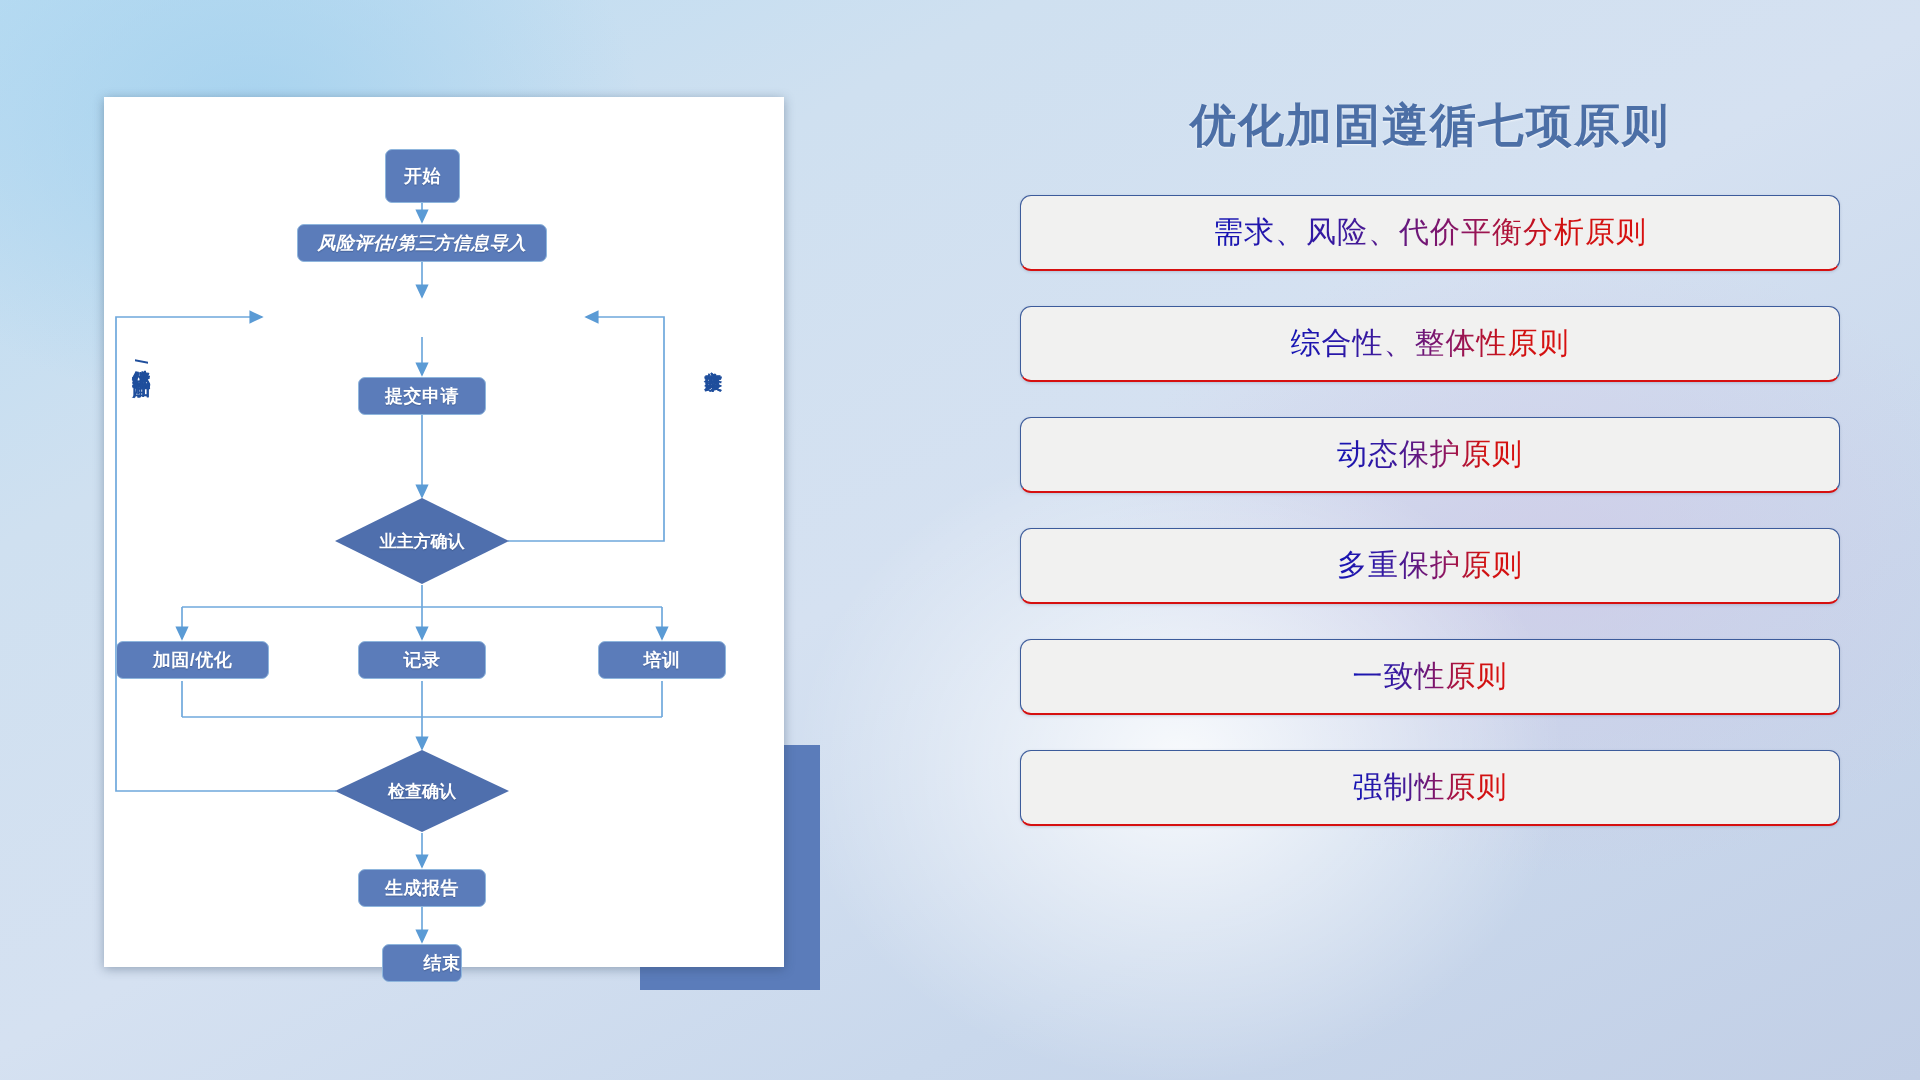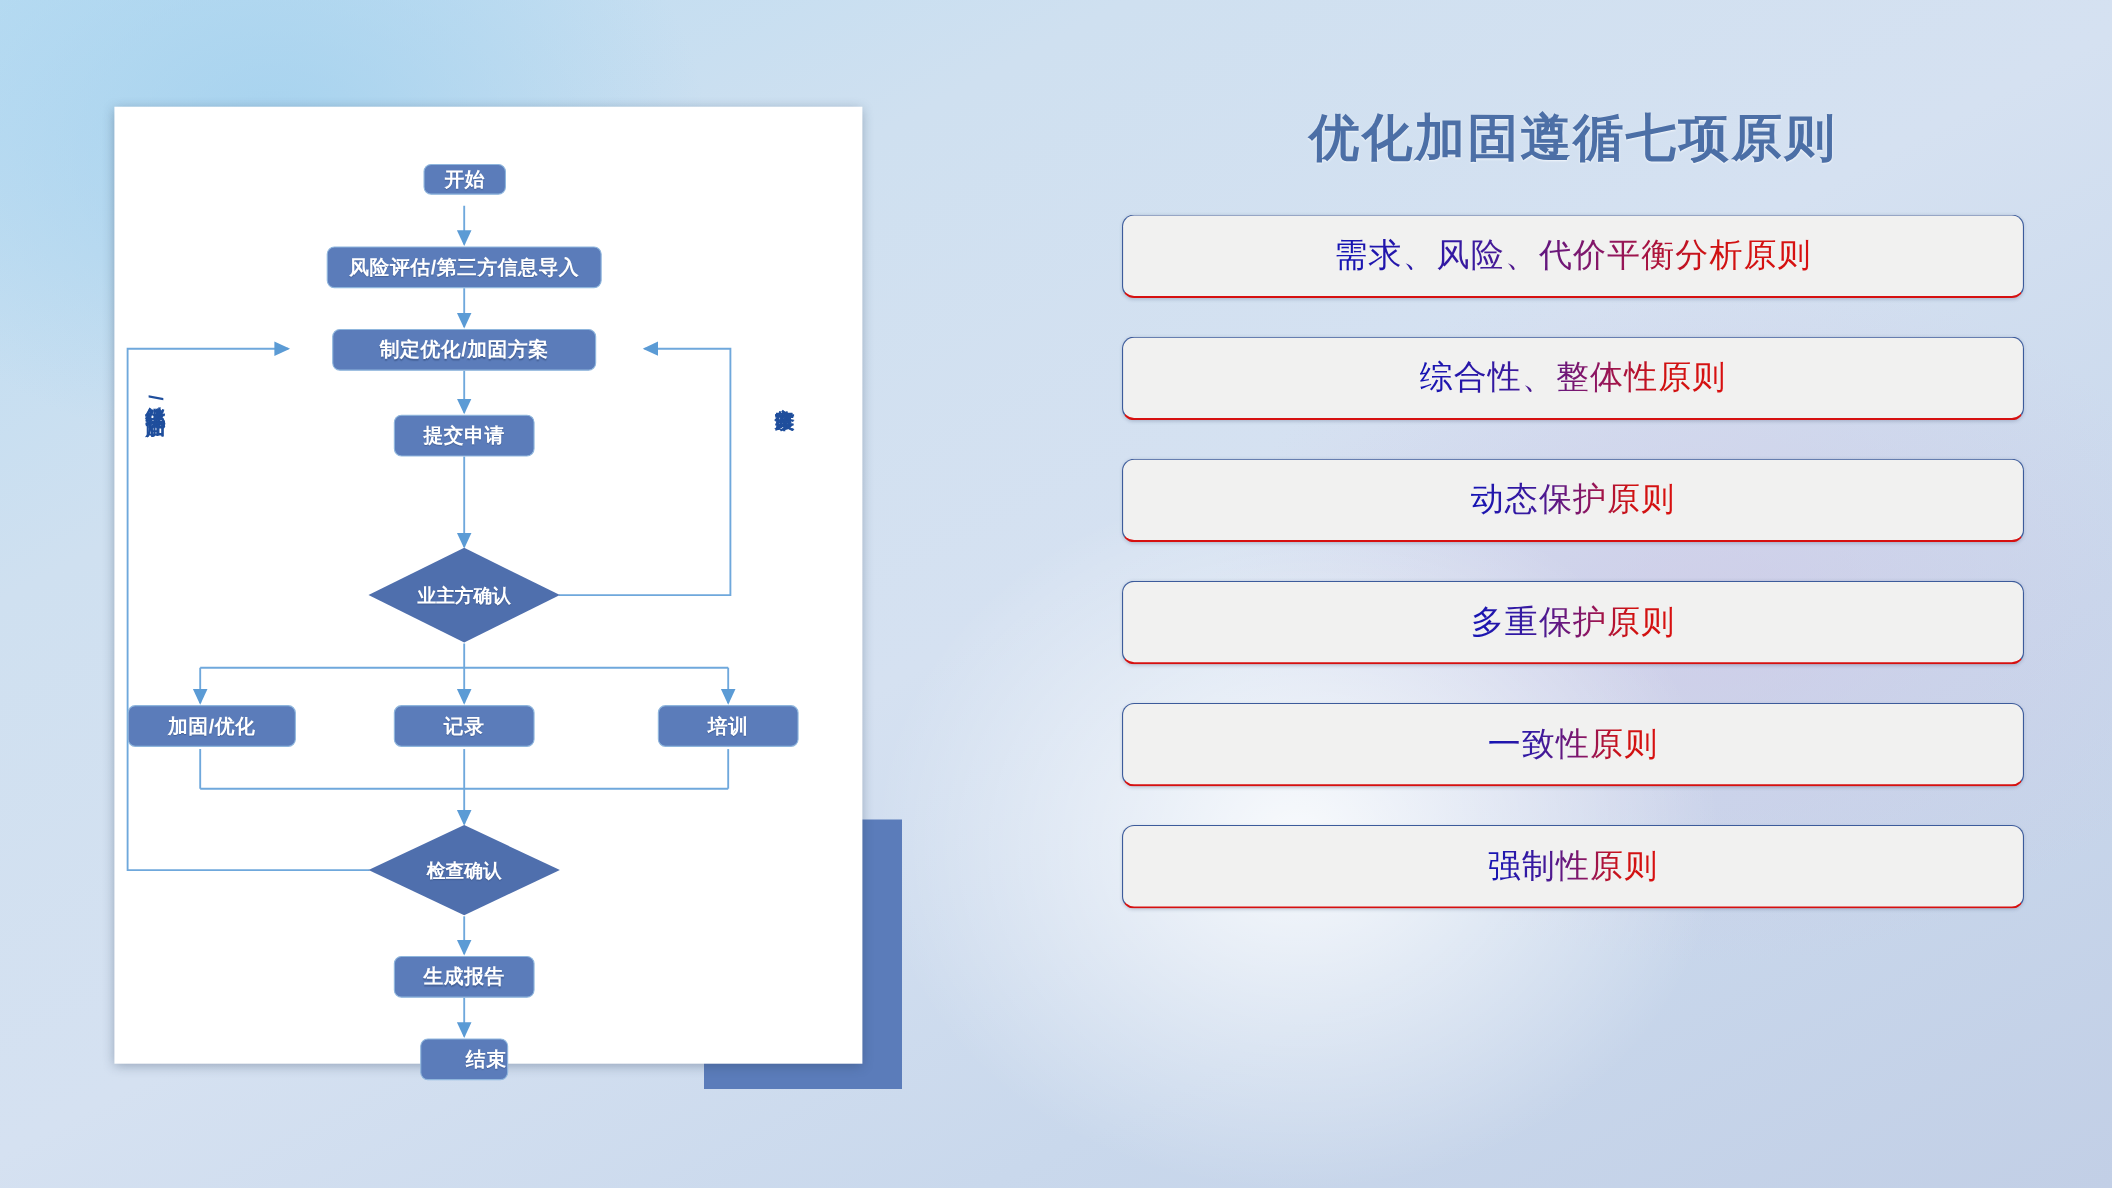--- a/index.html
+++ b/index.html
@@ -173,31 +173,28 @@
         <path d="M 318,736 L 318,770" marker-end="url(#ah)"></path>
 
         <path d="M 318,810 L 318,845" marker-end="url(#ah)"></path>
 
         <path d="M 232,694 L 12,694 L 12,220 L 158,220" marker-end="url(#ah)"></path>
 
         <path d="M 404,444 L 560,444 L 560,220 L 482,220" marker-end="url(#ah)"></path>
       </g>
     </svg>
 
-    <div class="node" style="left:281px; top:52px; width:75px; height:28px;">
+    <div class="node" style="left:281px; top:52px; width:75px; height:54px;">
       <span>开始</span>
     </div>
 
-    <div class="node" style="left:193px; top:127px; width:250px; height:38px;">
+    <div class="node" style="left:193px; top:127px; width:250px; height:38px;font-style:italic;">
       <span>风险评估/第三方信息导入</span>
     </div>
 
-    <div class="node" style="left:198px; top:202px; width:240px; height:38px;">
-      <span>制定优化/加固方案</span>
-    </div>
 
     <div class="node" style="left:254px; top:280px; width:128px; height:38px;">
       <span>提交申请</span>
     </div>
 
     <div class="diamond-wrap" style="left:230px; top:400px; width:176px; height:88px;">
       <svg width="176" height="88" viewBox="0 0 176 88">
         <polygon points="88,1 175,44 88,87 1,44" fill="#4f6fad"></polygon>
       </svg>
       <div class="diamond-label">业主方确认</div>

